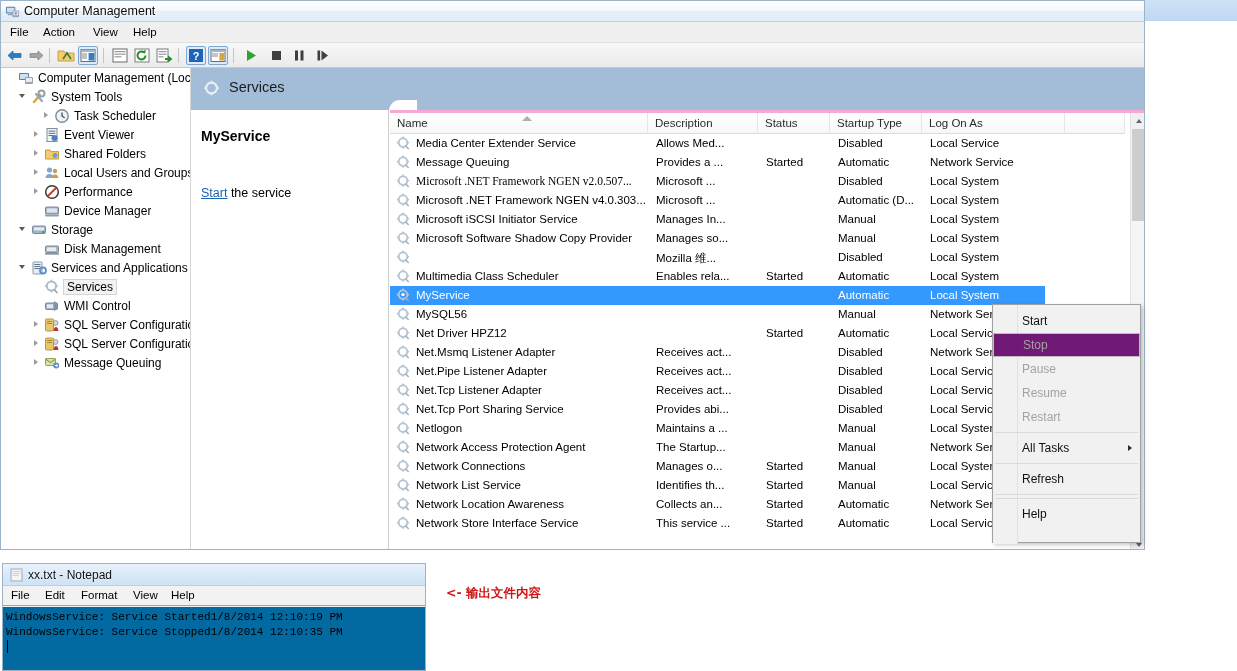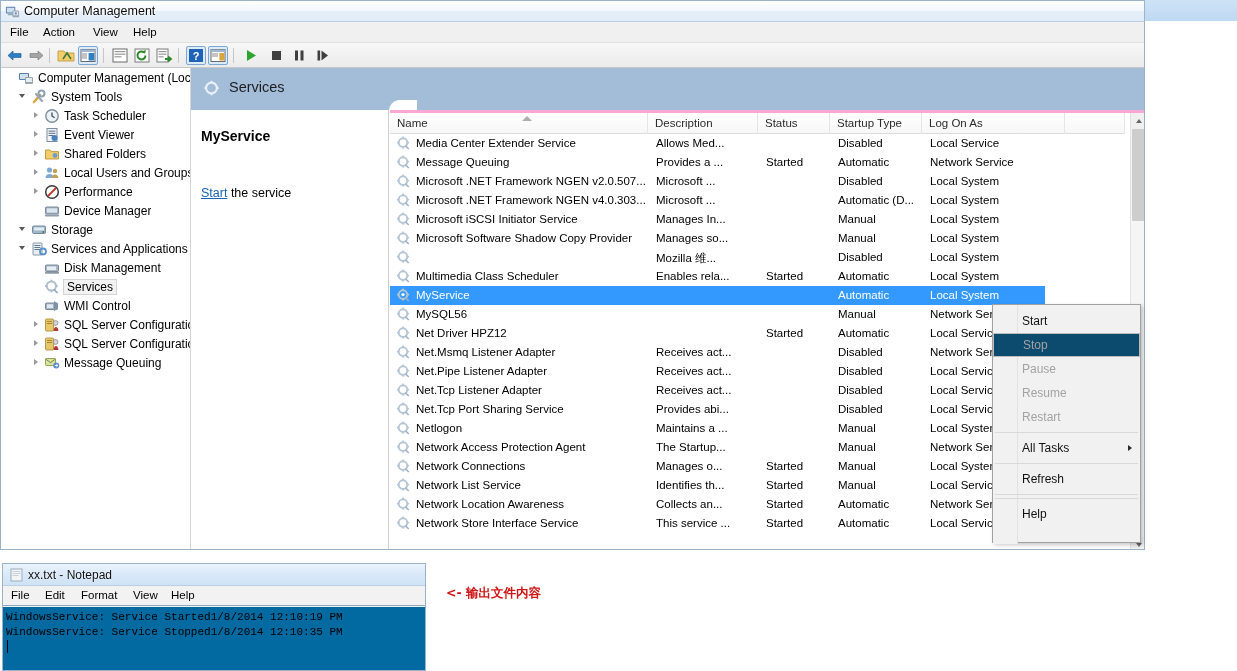--- a/index.html
+++ b/index.html
@@ -214,21 +214,21 @@
     z-index:40;
   }
   .ctx-item {
     position:relative; height:24px; line-height:24px;
     padding-left:29px; font-size:12px; color:#111; white-space:nowrap;
     cursor:default;
   }
   .ctx-item.dim { color:#a3a3a3; }
   .ctx-item.bold { font-weight:bold; }
   .ctx-item.hl {
-    background:#0c4a6e; border:1px solid #bcbcbc; height:24px; line-height:22px;
+    background:#701a75; border:1px solid #bcbcbc; height:24px; line-height:22px;
   }
   .ctx-sep { height:1px; margin:3px 2px 3px 2px; background:#d9d9d9; }
   .ctx-arrow {
     position:absolute; right:8px; top:9px; width:0;height:0;
     border-left:4px solid #2a2a2a;
     border-top:3.5px solid transparent;border-bottom:3.5px solid transparent;
   }
   .ctx-gutter {
     position:absolute; left:0; top:0; width:25px; height:239px;
     background:#f1f1f1; border-right:1px solid #e2e2e2;
@@ -411,21 +411,21 @@
           </div>
           <div class="tree-row" style="padding-left: 17px;">
             <span class="tree-exp open"></span>
             <span class="tree-ico"><svg width="16" height="16" viewBox="0 0 16 16">
                 <path d="M3 13 L9 6" stroke="#d8a63c" stroke-width="2.4" stroke-linecap="round"></path>
                 <circle cx="10.5" cy="4.5" r="3" fill="none" stroke="#8fa0b0" stroke-width="2"></circle>
                 <path d="M11 12 L5 5" stroke="#9aa6b2" stroke-width="2.2" stroke-linecap="round"></path>
               </svg></span>
             <span class="tree-lbl">System Tools</span>
           </div>
-          <div class="tree-row" style="padding-left: 30px;">
+          <div class="tree-row" style="padding-left: 40px;">
             <span class="tree-exp closed"></span>
             <span class="tree-ico"><svg width="16" height="16" viewBox="0 0 16 16">
                 <circle cx="8" cy="8" r="6.2" fill="#eef3f8" stroke="#7c8d9c" stroke-width="1.4"></circle>
                 <path d="M8 4.5V8l2.6 1.8" stroke="#3b4c5c" stroke-width="1.3" fill="none"></path>
               </svg></span>
             <span class="tree-lbl">Task Scheduler</span>
           </div>
           <div class="tree-row" style="padding-left: 30px;">
             <span class="tree-exp closed"></span>
             <span class="tree-ico"><svg width="16" height="16" viewBox="0 0 16 16">
@@ -474,39 +474,39 @@
           </div>
           <div class="tree-row" style="padding-left: 17px;">
             <span class="tree-exp open"></span>
             <span class="tree-ico"><svg width="16" height="16" viewBox="0 0 16 16">
                 <rect x="1.5" y="4" width="13" height="7.5" rx="1.2" fill="#9fb5c8" stroke="#6e8396" stroke-width=".9"></rect>
                 <rect x="3" y="5.4" width="10" height="3" fill="#e2ecf4"></rect>
                 <circle cx="12.3" cy="10" r="1" fill="#4a7a4a"></circle>
               </svg></span>
             <span class="tree-lbl">Storage</span>
           </div>
+          <div class="tree-row" style="padding-left: 30px;">
+            <span class="tree-exp "></span>
+            <span class="tree-ico"><svg width="16" height="16" viewBox="0 0 16 16">
+                <rect x="1.5" y="5" width="13" height="6.5" rx="1" fill="#aab7c4" stroke="#6f7f8e" stroke-width=".9"></rect>
+                <rect x="3" y="6.4" width="9" height="3.6" fill="#e6edf3"></rect>
+                <rect x="1" y="11.8" width="14" height="2" rx=".8" fill="#8a99a8"></rect>
+              </svg></span>
+            <span class="tree-lbl">Disk Management</span>
+          </div>
           <div class="tree-row" style="padding-left: 17px;">
             <span class="tree-exp open"></span>
             <span class="tree-ico"><svg width="16" height="16" viewBox="0 0 16 16">
                 <rect x="2" y="2" width="9" height="12" rx=".8" fill="#e8eef4" stroke="#7c8d9c" stroke-width=".9"></rect>
                 <rect x="3.4" y="4" width="6" height="1" fill="#64798e"></rect>
                 <rect x="3.4" y="6" width="6" height="1" fill="#64798e"></rect>
                 <rect x="3.4" y="8" width="6" height="1" fill="#64798e"></rect>
                 <circle cx="12" cy="10.5" r="3" fill="none" stroke="#5b8fc9" stroke-width="1.8"></circle>
               </svg></span>
             <span class="tree-lbl">Services and Applications</span>
-          </div>
-          <div class="tree-row" style="padding-left: 30px;">
-            <span class="tree-exp "></span>
-            <span class="tree-ico"><svg width="16" height="16" viewBox="0 0 16 16">
-                <rect x="1.5" y="5" width="13" height="6.5" rx="1" fill="#aab7c4" stroke="#6f7f8e" stroke-width=".9"></rect>
-                <rect x="3" y="6.4" width="9" height="3.6" fill="#e6edf3"></rect>
-                <rect x="1" y="11.8" width="14" height="2" rx=".8" fill="#8a99a8"></rect>
-              </svg></span>
-            <span class="tree-lbl">Disk Management</span>
           </div>
           <div class="tree-row" style="padding-left: 30px;">
             <span class="tree-exp "></span>
             <span class="tree-ico"><svg width="16" height="16" viewBox="0 0 16 16">
                 <circle cx="7.4" cy="7" r="4.6" fill="none" stroke="#aebecd" stroke-width="2"></circle>
                 <circle cx="7.4" cy="7" r="1.8" fill="#fff"></circle>
                 <g fill="#aebecd">
                   <rect x="6.6" y="0.6" width="1.7" height="2.2"></rect>
                   <rect x="6.6" y="11.2" width="1.7" height="2.2"></rect>
                   <rect x="1" y="6.2" width="2.2" height="1.7"></rect>
@@ -632,21 +632,21 @@
                     <circle cx="7" cy="6.6" r="4.3" fill="none" stroke="#b6c5d4" stroke-width="1.9"></circle>
                     <circle cx="7" cy="6.6" r="1.7" fill="#ffffff"></circle>
                     <g fill="#b6c5d4">
                       <rect x="6.25" y="0.5" width="1.6" height="2.1"></rect>
                       <rect x="6.25" y="10.6" width="1.6" height="2.1"></rect>
                       <rect x="0.9" y="5.85" width="2.1" height="1.6"></rect>
                       <rect x="11" y="5.85" width="2.1" height="1.6"></rect>
                     </g>
                     <path d="M9.5 9.8 l3.2 3.2" stroke="#9cb0c3" stroke-width="1.5"></path>
                   </svg></span>
-                <span class="lv-cell" style="left: 26px; width: 232px;">Microsoft .NET Framework NGEN v2.0.507...</span>
+                <span class="lv-cell" style="left: 26px; width: 232px; font-family: Liberation Serif, serif;">Microsoft .NET Framework NGEN v2.0.507...</span>
                 <span class="lv-cell" style="left: 266px; width: 110px;">Microsoft ...</span>
                 <span class="lv-cell" style="left: 376px; width: 72px;"></span>
                 <span class="lv-cell" style="left: 448px; width: 92px;">Disabled</span>
                 <span class="lv-cell" style="left: 540px; width: 143px;">Local System</span>
               </div>
               <div class="lv-row">
                 <span class="lv-icon"><svg width="15" height="15" viewBox="0 0 15 15">
                     <circle cx="7" cy="6.6" r="4.3" fill="none" stroke="#b6c5d4" stroke-width="1.9"></circle>
                     <circle cx="7" cy="6.6" r="1.7" fill="#ffffff"></circle>
                     <g fill="#b6c5d4">

